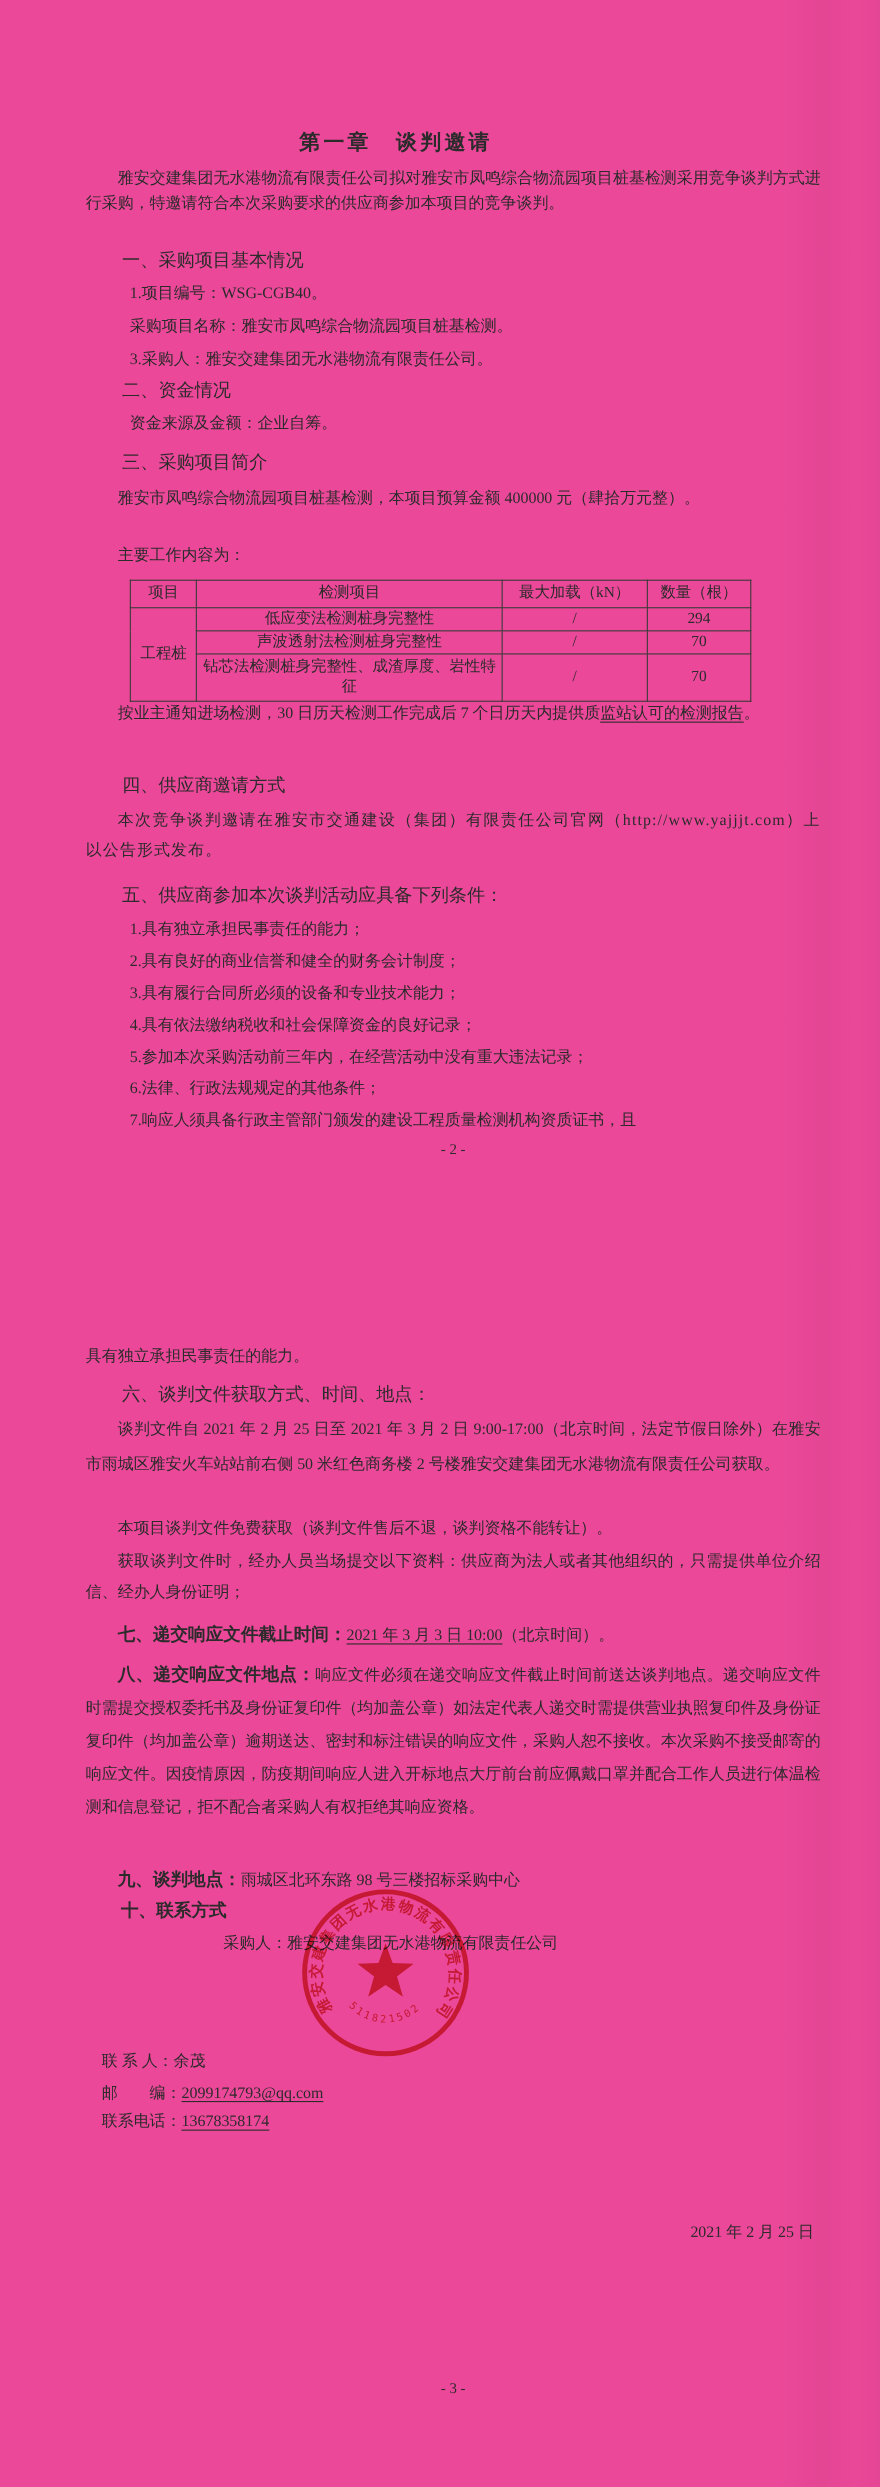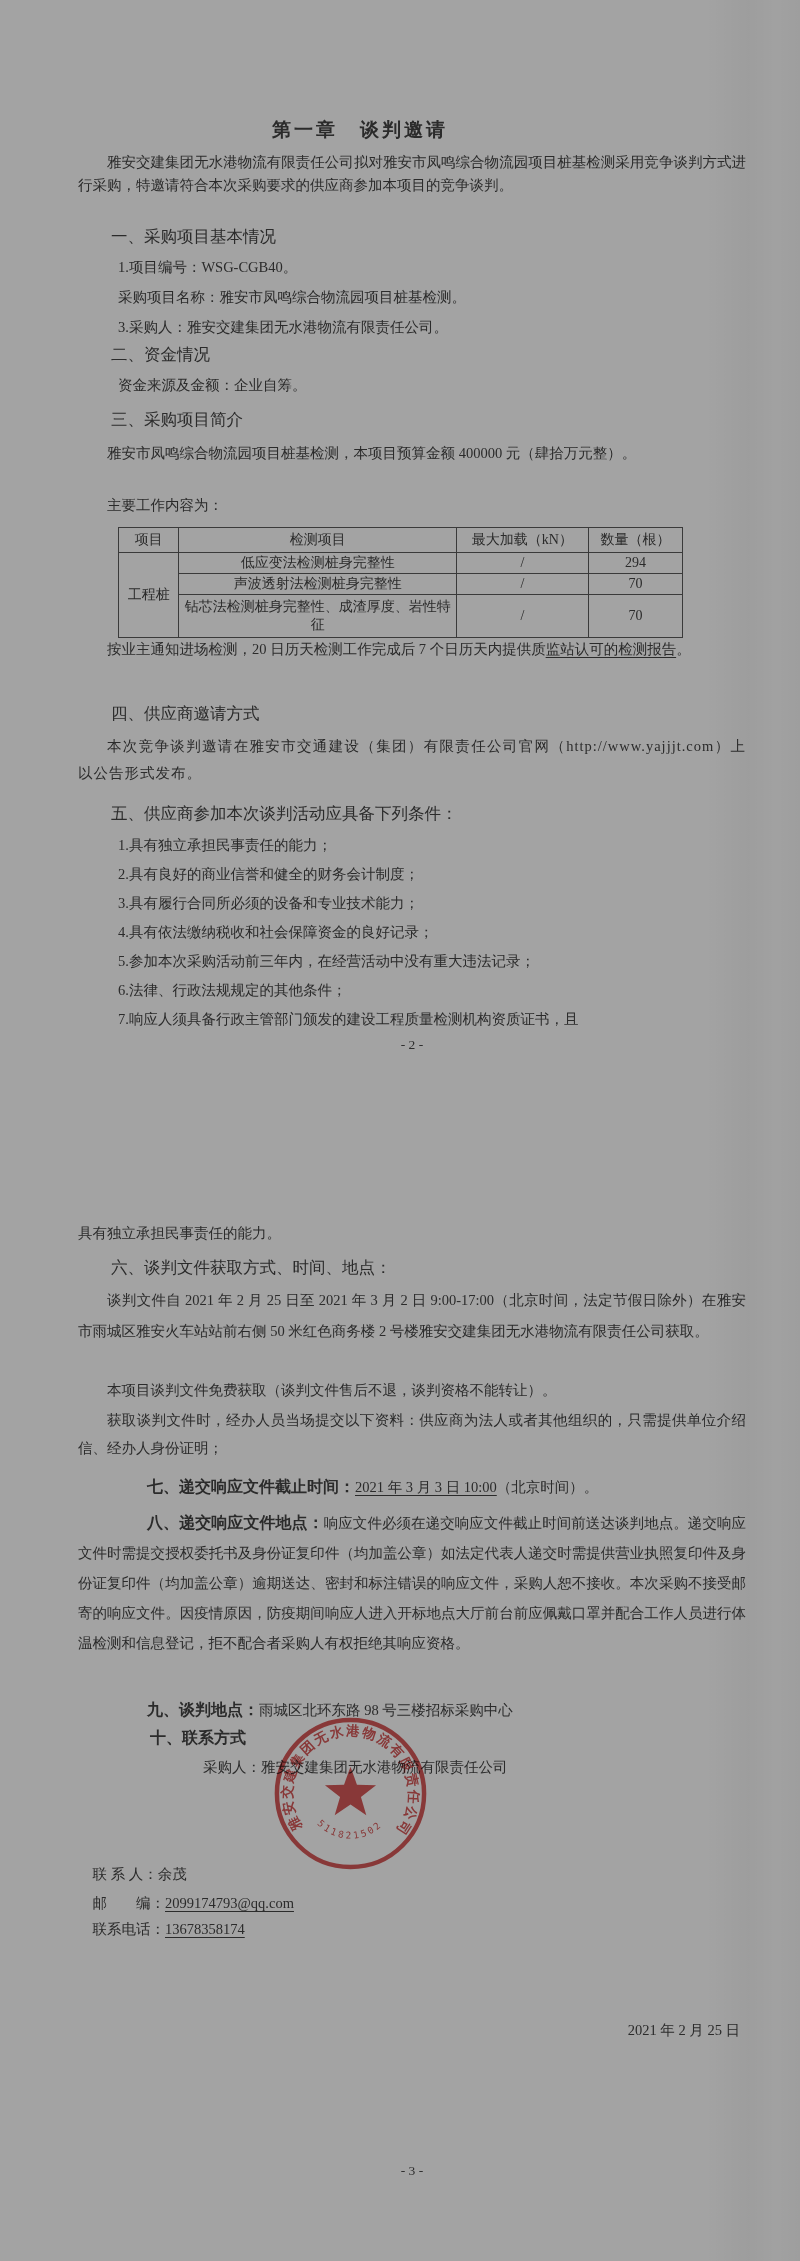--- a/index.html
+++ b/index.html
@@ -1,28 +1,28 @@
 <!DOCTYPE html>
 <html><head>
 <meta charset="utf-8">
 <style>
   html,body{margin:0;padding:0;background:#ffffff;}
   .doc{
     position:relative;width:800px;height:2261px;margin:0 auto;
-    background:#a3a3a3;overflow:hidden;color:#2b2b2b;
+    background:#ec4899;overflow:hidden;color:#2b2b2b;
     font-family:"Liberation Serif","DejaVu Serif",serif;
   }
   .shade{position:absolute;top:0;right:0;width:95px;height:100%;
     background:linear-gradient(90deg,rgba(0,0,0,0) 0%,rgba(0,0,0,0.035) 45%,rgba(0,0,0,0.012) 75%,rgba(0,0,0,0.03) 100%);}
   .b{position:absolute;left:78px;width:668px;font-size:14.5px;line-height:28px;
      text-align:justify;text-justify:inter-ideograph;}
   .ind{text-indent:2em;}
   .pad40{padding-left:40px;width:628px;}
   .h{font-weight:normal;font-size:16.5px;}
-  .hin{font-weight:bold;font-size:16px;margin-left:40px;}
+  .hin{font-weight:bold;font-size:16px;}
   .title{font-size:19px;font-weight:bold;text-align:center;letter-spacing:3px;transform:translateX(-52px);}
   .u{text-decoration:underline;text-underline-offset:3px;}
   .center{text-align:center;}
   .right{text-align:right;padding-right:6px;width:662px;}
   table.work{border-collapse:collapse;margin-left:40px;width:565px;font-size:14px;line-height:18px;}
   table.work td,table.work th{border:1.6px solid #3a3a3a;text-align:center;vertical-align:middle;
     padding:1px 3px;font-weight:normal;}
   table.work th{height:22px;}
   .seal{position:absolute;left:263px;top:1706px;width:175px;height:175px;
     opacity:0.88;mix-blend-mode:multiply;pointer-events:none;}
@@ -76,21 +76,21 @@
       <tr>
         <td style="height:40px;">钻芯法检测桩身完整性、成渣厚度、岩性特征</td>
         <td>/</td>
         <td>70</td>
       </tr>
     </tbody>
       </table>
   </div>
 
   <div class="b ind" style="top:634px;line-height:30px;">
-    <span>按业主通知进场检测，20 日历天检测工作完成后 7 个日历天内提供质</span><span class="u">监站认可的检测报告</span><span>。</span>
+    <span>按业主通知进场检测，30 日历天检测工作完成后 7 个日历天内提供质</span><span class="u">监站认可的检测报告</span><span>。</span>
   </div>
 
   <div class="b ind h" style="top:701px;line-height:26px;">四、供应商邀请方式</div>
   <div class="b ind" style="top:733px;line-height:27px;letter-spacing:1px;">本次竞争谈判邀请在雅安市交通建设（集团）有限责任公司官网（http://www.yajjjt.com）上以公告形式发布。</div>
 
   <div class="b ind h" style="top:801px;line-height:26px;">五、供应商参加本次谈判活动应具备下列条件：</div>
   <div class="b pad40" style="top:831px;line-height:29px;">
     <div>1.具有独立承担民事责任的能力；</div>
     <div>2.具有良好的商业信誉和健全的财务会计制度；</div>
     <div>3.具有履行合同所必须的设备和专业技术能力；</div>

